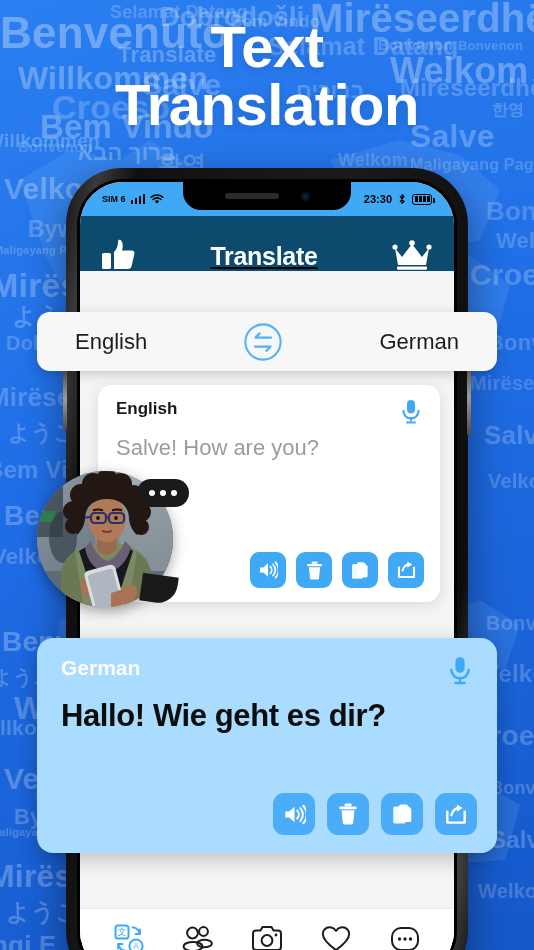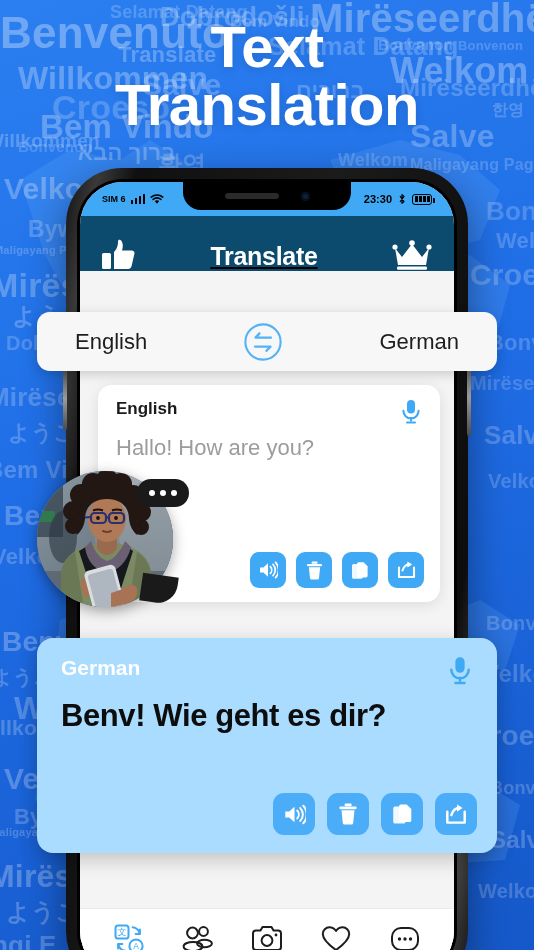--- a/index.html
+++ b/index.html
@@ -410,21 +410,21 @@
   <div id="inputcard">
     <div class="cardtop">
       <div class="cardlabel">English</div>
       <svg width="22" height="26" viewBox="0 0 22 26">
         <rect x="7" y="1" width="8" height="13.5" rx="4" fill="#3fa9f5"></rect>
         <path d="M3.4 11.8 A7.6 7.6 0 0 0 18.6 11.8" stroke="#3fa9f5" stroke-width="2.1" fill="none" stroke-linecap="round"></path>
         <rect x="10" y="18" width="2" height="4.4" fill="#3fa9f5"></rect>
         <rect x="6" y="22.4" width="10" height="2.1" rx="1" fill="#3fa9f5"></rect>
       </svg>
     </div>
-    <div class="cardtext">Hallo! How are you?</div>
+    <div class="cardtext">Salve! How are you?</div>
     <div class="actions">
       <div class="abtn">
         <svg width="20" height="18" viewBox="0 0 20 18">
           <path d="M2 6.4 H5.4 L10 2.2 V15.8 L5.4 11.6 H2 Z" fill="#fff"></path>
           <path d="M12.4 5.6 A5 5 0 0 1 12.4 12.4" stroke="#fff" stroke-width="1.7" fill="none" stroke-linecap="round"></path>
           <path d="M15 3.4 A8 8 0 0 1 15 14.6" stroke="#fff" stroke-width="1.7" fill="none" stroke-linecap="round"></path>
           <path d="M17.6 1.4 A11 11 0 0 1 17.6 16.6" stroke="#fff" stroke-width="1.7" fill="none" stroke-linecap="round"></path>
         </svg>
       </div>
       <div class="abtn">
@@ -532,21 +532,21 @@
   <div id="outputcard">
     <div class="cardtop">
       <div class="cardlabel">German</div>
       <svg width="26" height="30" viewBox="0 0 22 26">
         <rect x="7" y="1" width="8" height="13.5" rx="4" fill="#3fa9f5"></rect>
         <path d="M3.4 11.8 A7.6 7.6 0 0 0 18.6 11.8" stroke="#3fa9f5" stroke-width="2.1" fill="none" stroke-linecap="round"></path>
         <rect x="10" y="18" width="2" height="4.4" fill="#3fa9f5"></rect>
         <rect x="6" y="22.4" width="10" height="2.1" rx="1" fill="#3fa9f5"></rect>
       </svg>
     </div>
-    <div class="cardtext">Benv! Wie geht es dir?</div>
+    <div class="cardtext">Hallo! Wie geht es dir?</div>
     <div class="actions">
       <div class="abtn">
         <svg width="23" height="21" viewBox="0 0 20 18">
           <path d="M2 6.4 H5.4 L10 2.2 V15.8 L5.4 11.6 H2 Z" fill="#fff"></path>
           <path d="M12.4 5.6 A5 5 0 0 1 12.4 12.4" stroke="#fff" stroke-width="1.7" fill="none" stroke-linecap="round"></path>
           <path d="M15 3.4 A8 8 0 0 1 15 14.6" stroke="#fff" stroke-width="1.7" fill="none" stroke-linecap="round"></path>
           <path d="M17.6 1.4 A11 11 0 0 1 17.6 16.6" stroke="#fff" stroke-width="1.7" fill="none" stroke-linecap="round"></path>
         </svg>
       </div>
       <div class="abtn">

